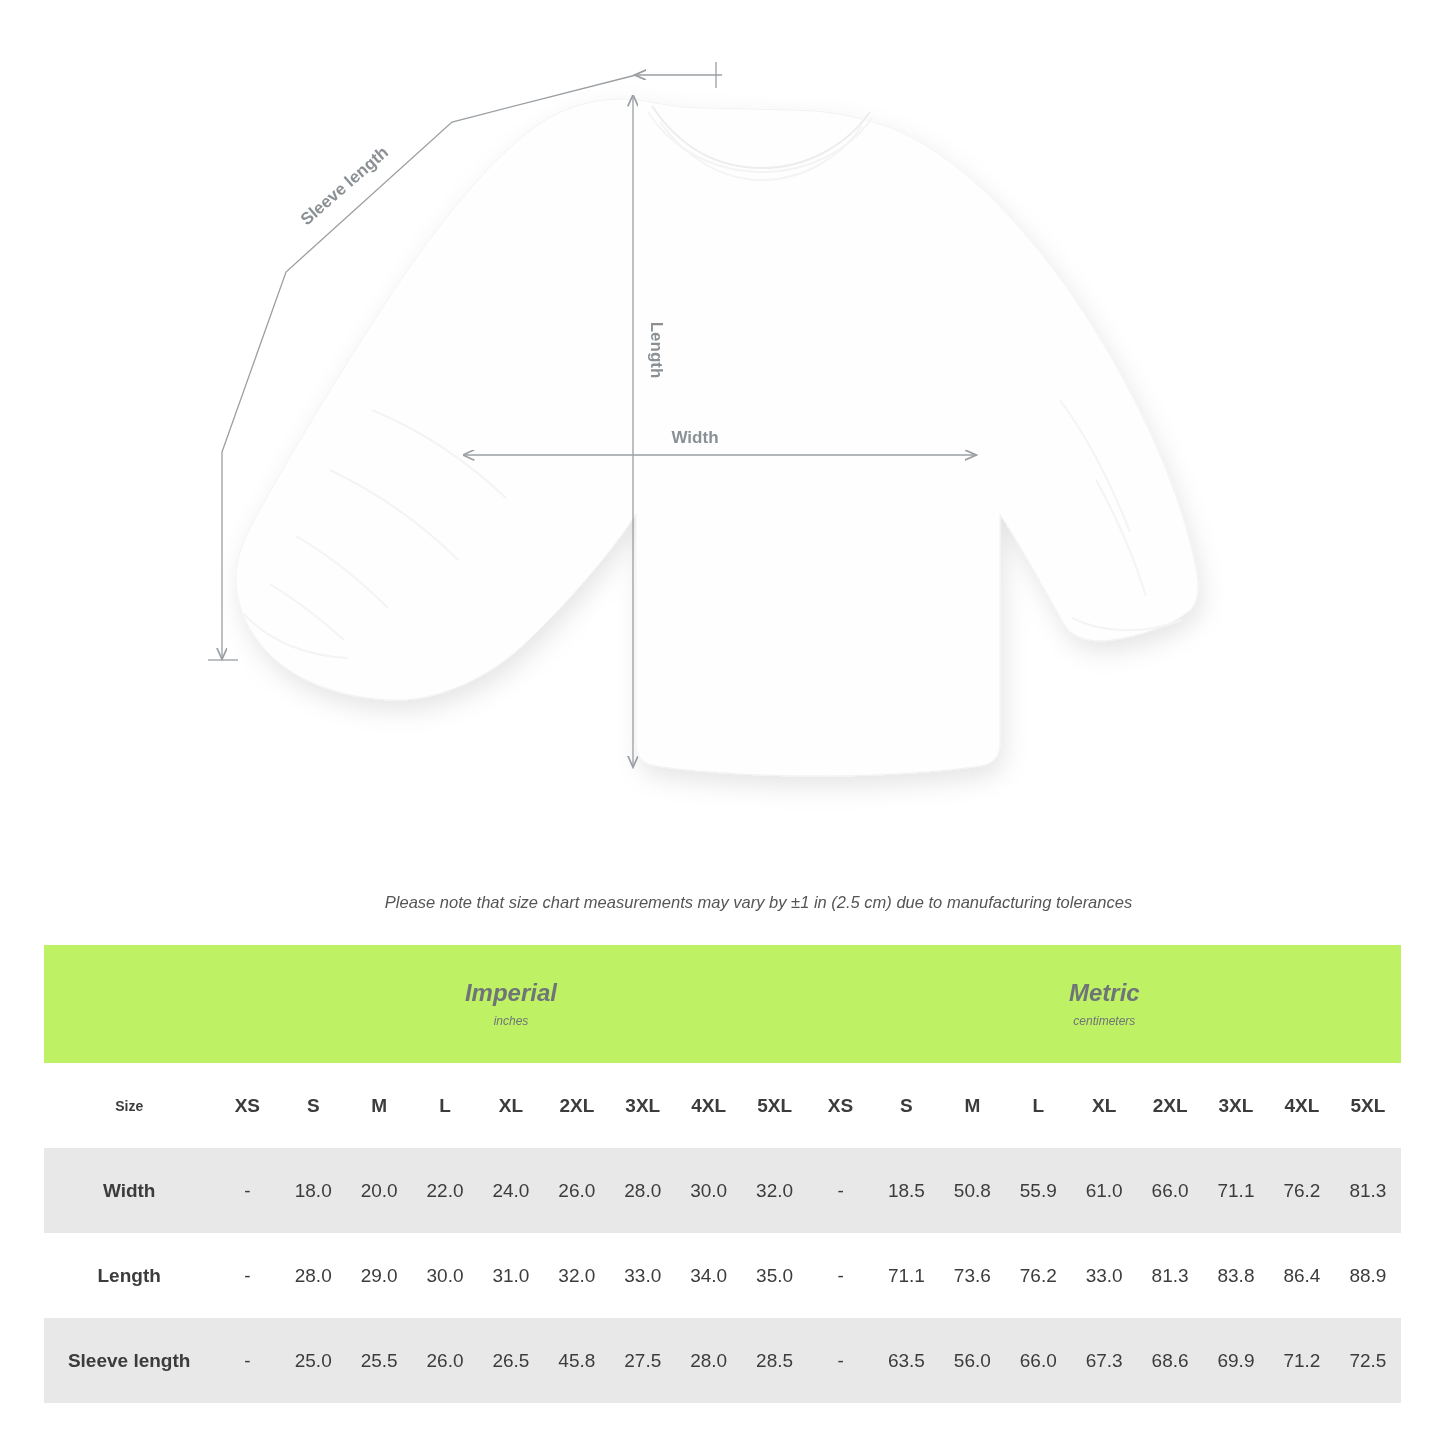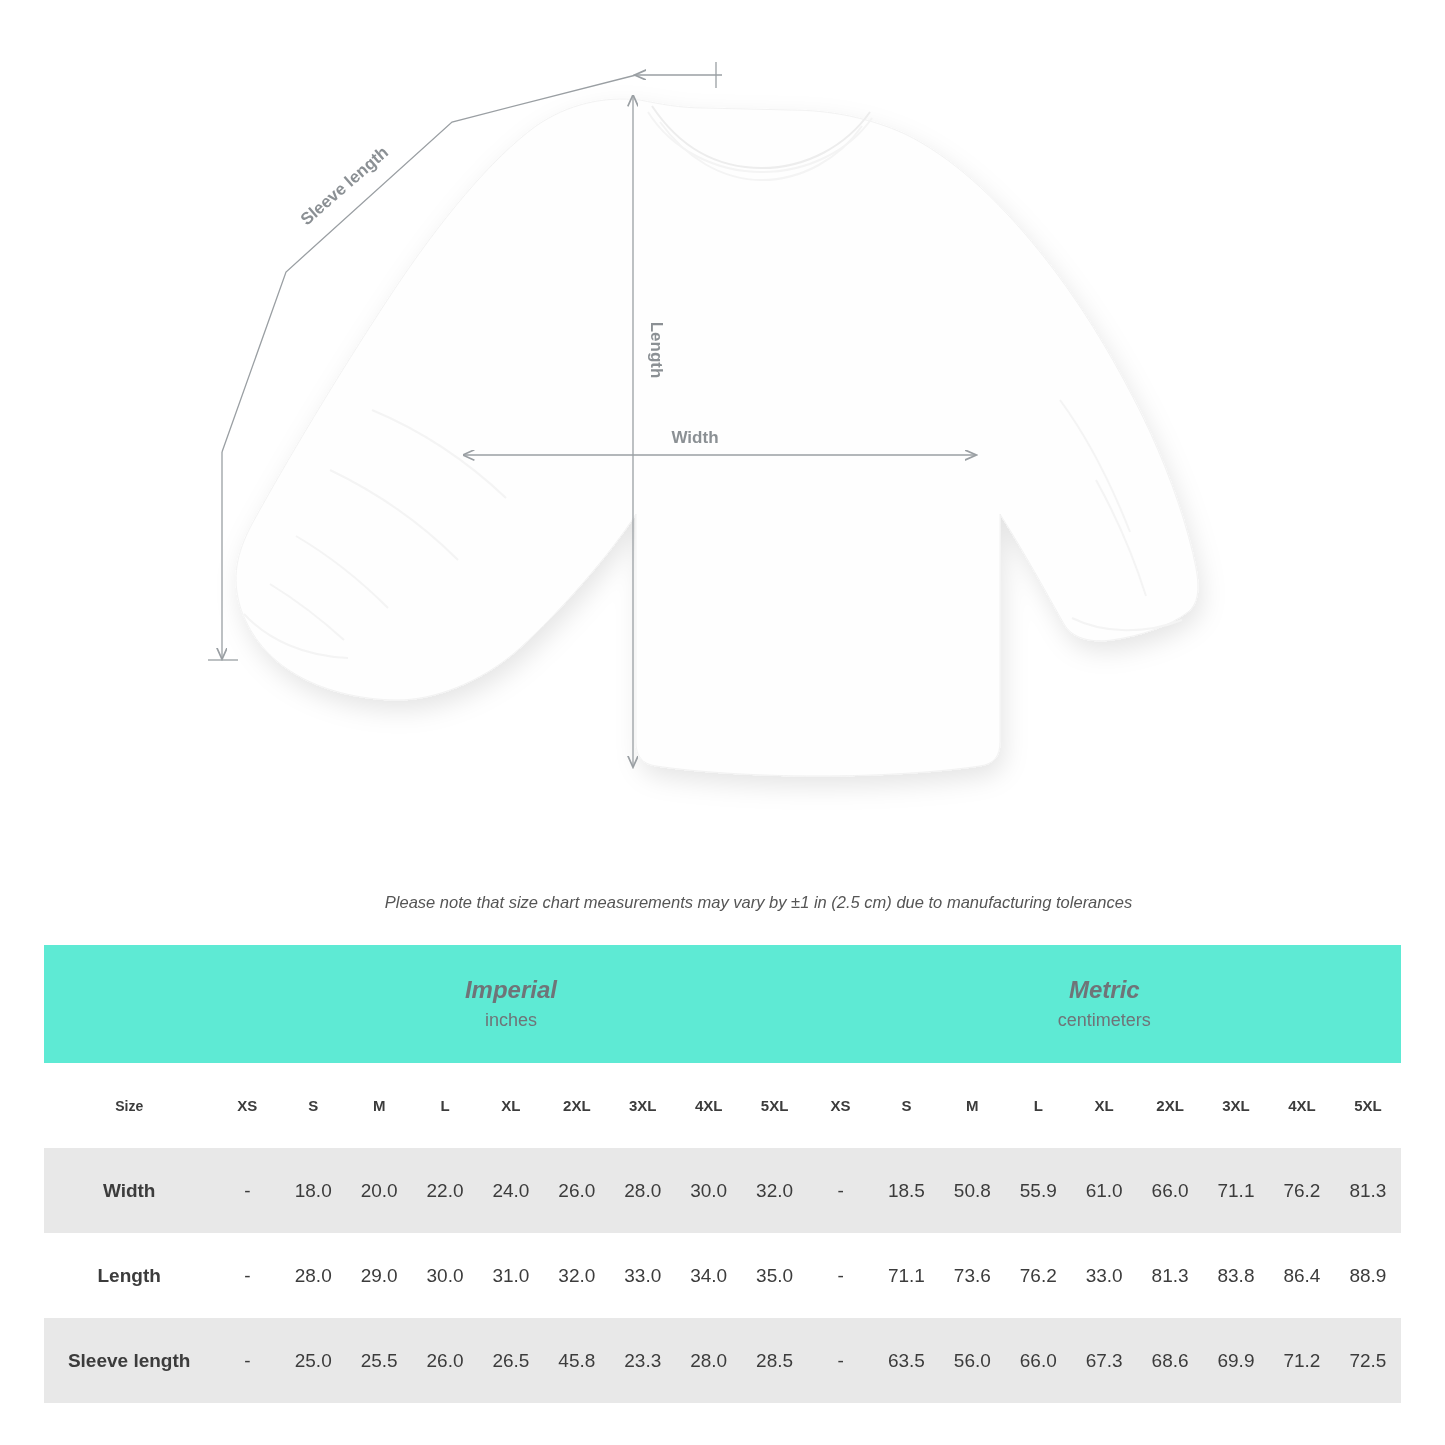--- a/index.html
+++ b/index.html
@@ -70,42 +70,43 @@
   }
   table.size-table td,
   table.size-table th {
     border: none;
     text-align: center;
     vertical-align: middle;
   }
 
   
   tr.unit-row td {
-    background: #5eead4;
+    background: #bef264;
     height: 118px;
     padding: 0;
   }
   .unit-name {
     font-size: 24px;
     font-style: italic;
     font-weight: bold;
     color: #6f7478;
     line-height: 1.1;
   }
   .unit-sub {
-    font-size: 18px;
+    font-size: 12px;
+    font-style: italic;
     color: #6f7478;
     padding-top: 7px;
   }
 
   
   tr.size-row td {
     background: #ffffff;
     height: 83px;
-    font-size: 15px;
+    font-size: 19px;
     font-weight: bold;
     color: #3c3c3c;
   }
   tr.size-row td.rowhead {
     font-size: 14px;
   }
 
   
   tr.data-row td {
     height: 83px;
@@ -324,21 +325,21 @@
       </tr>
 
       <tr class="data-row alt">
         <td class="rowhead">Sleeve length</td>
         <td>-</td>
         <td>25.0</td>
         <td>25.5</td>
         <td>26.0</td>
         <td>26.5</td>
         <td>45.8</td>
-        <td>23.3</td>
+        <td>27.5</td>
         <td>28.0</td>
         <td>28.5</td>
         <td>-</td>
         <td>63.5</td>
         <td>56.0</td>
         <td>66.0</td>
         <td>67.3</td>
         <td>68.6</td>
         <td>69.9</td>
         <td>71.2</td>

